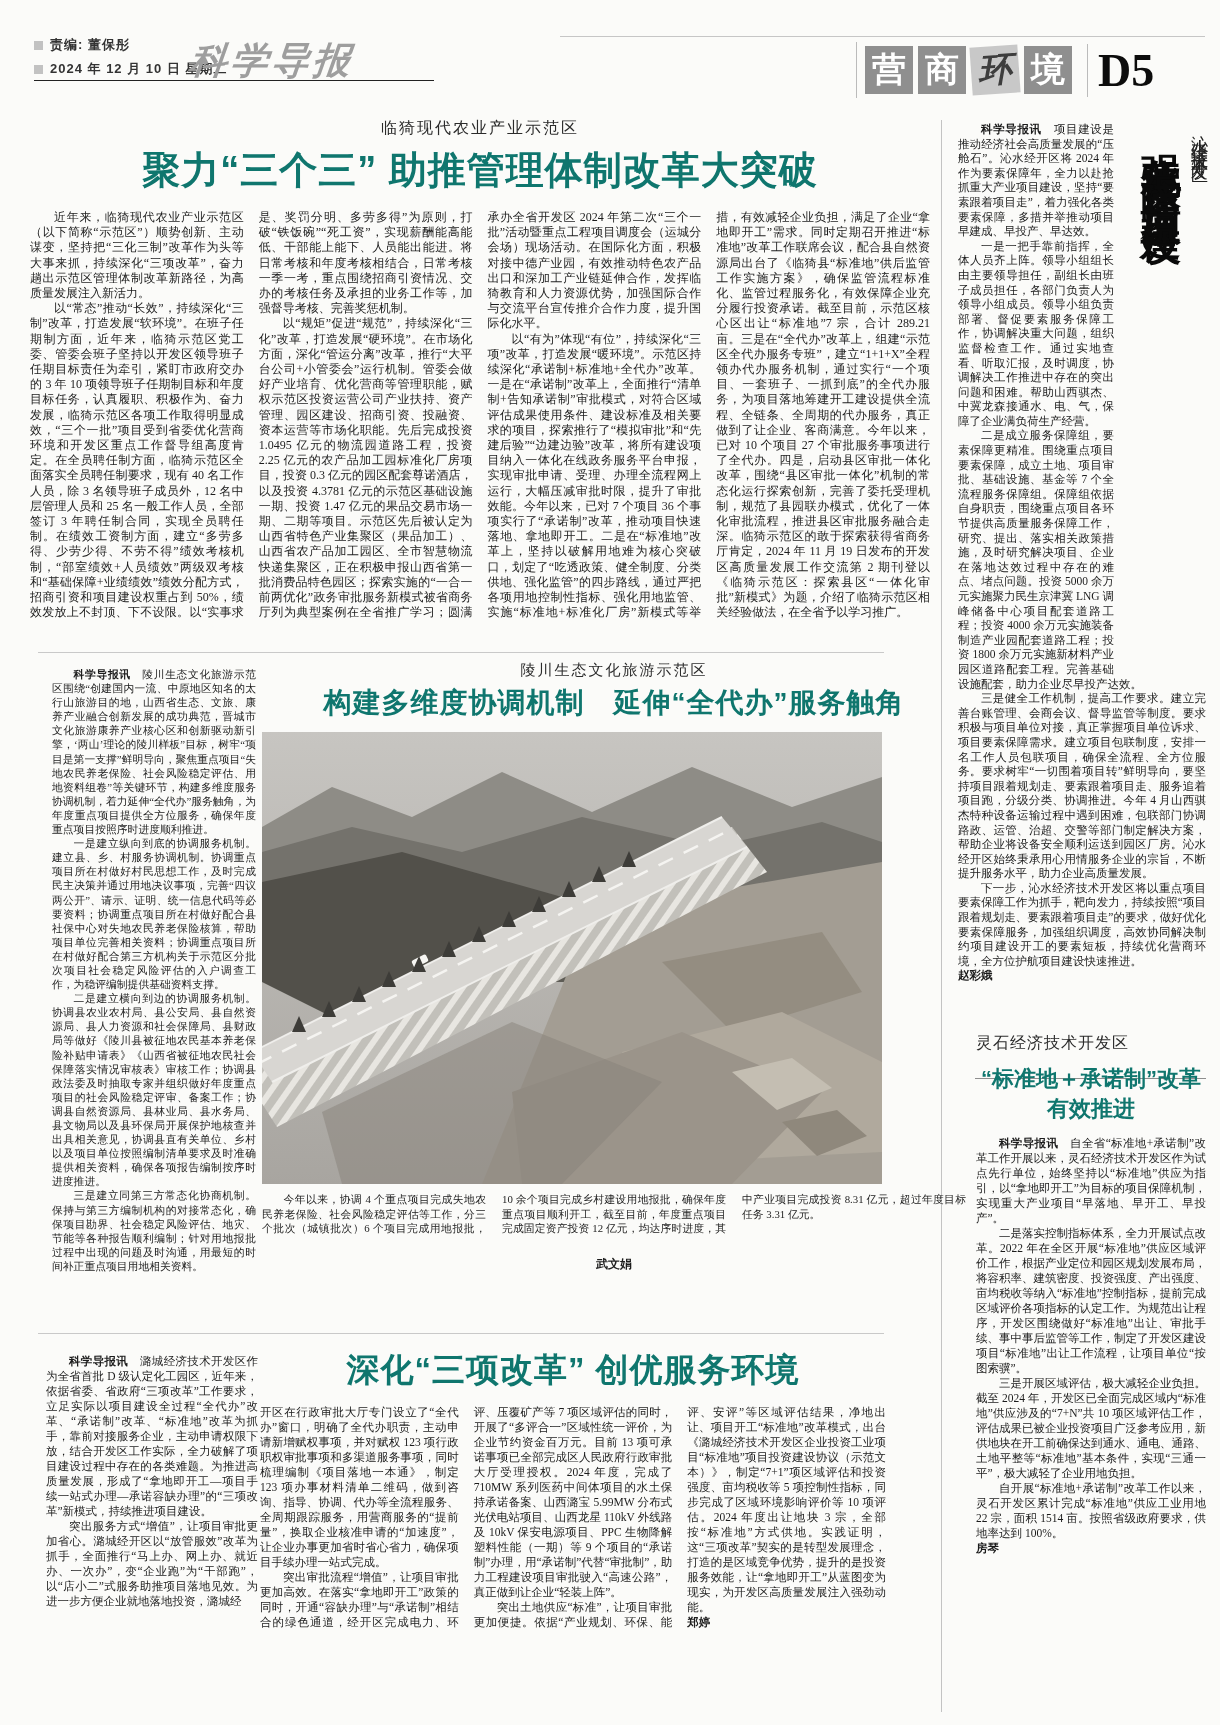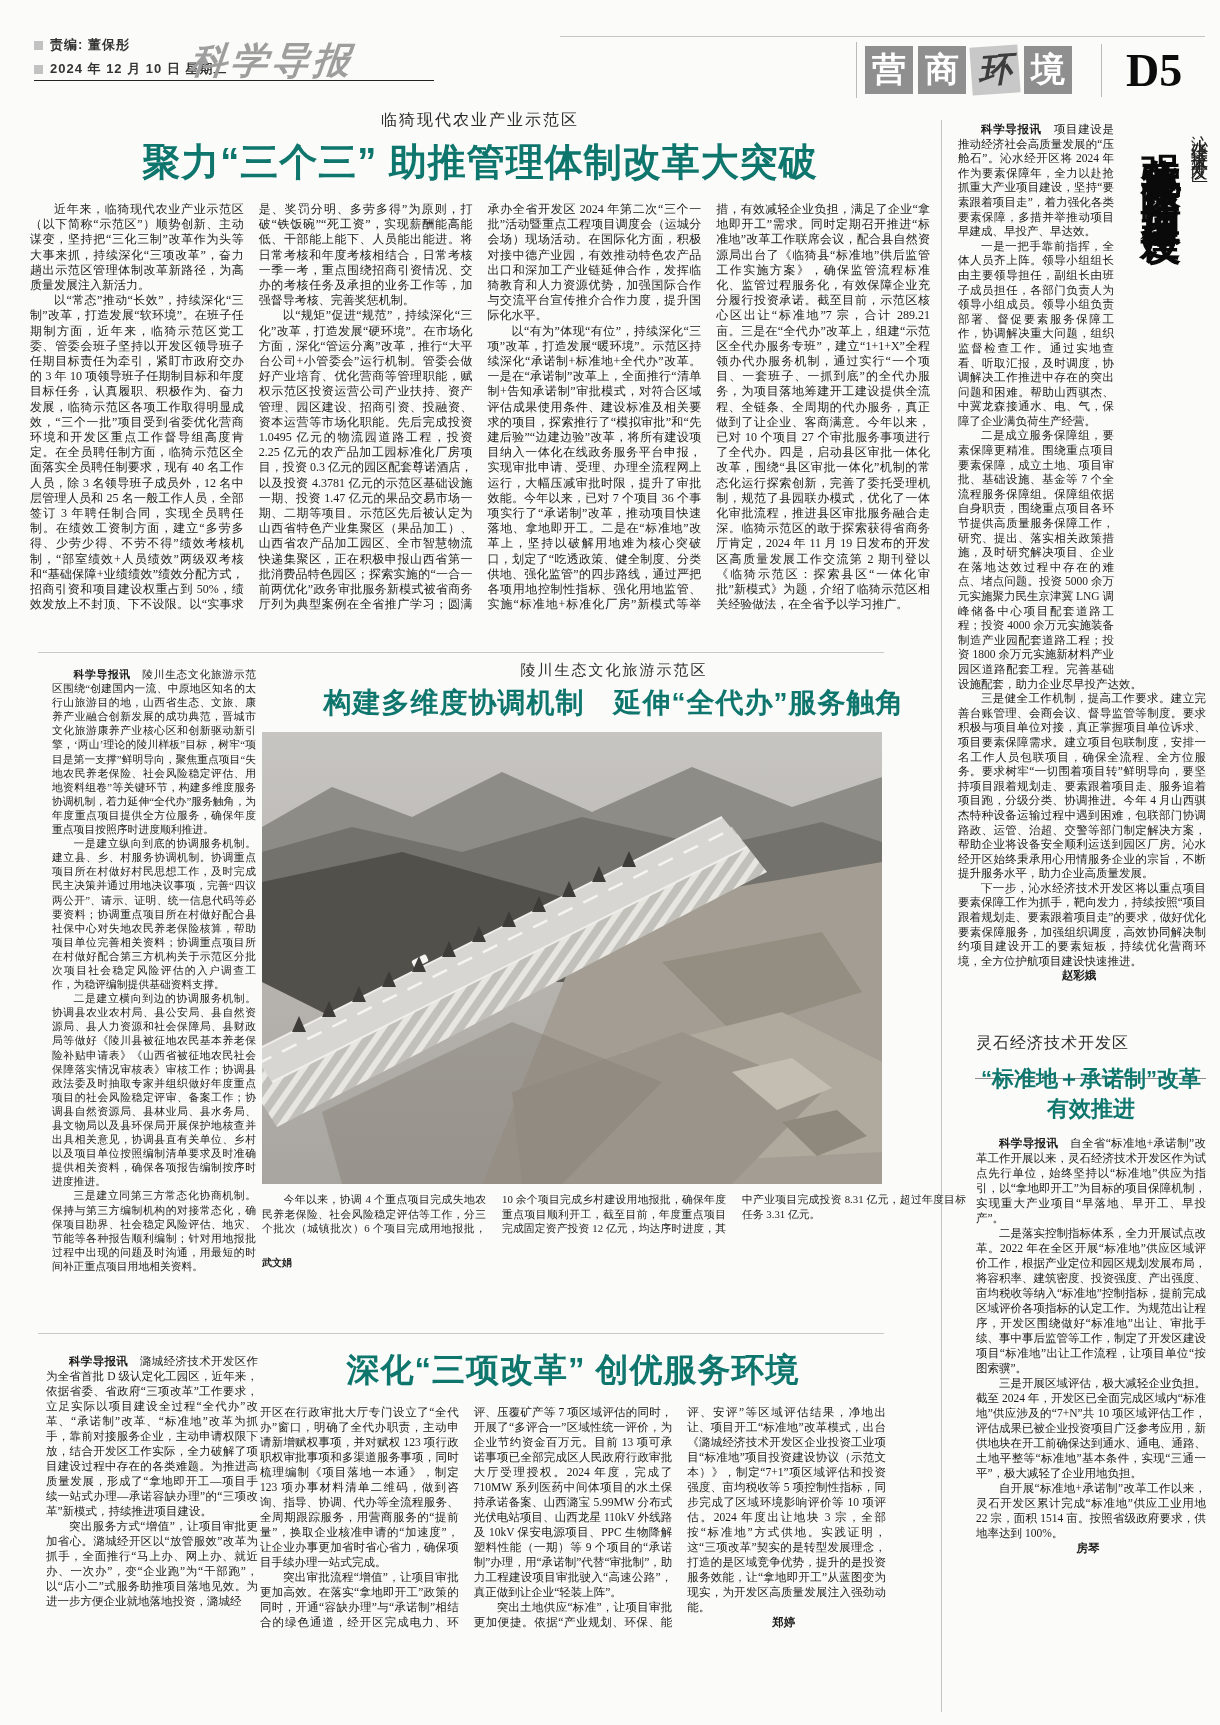--- a/index.html
+++ b/index.html
@@ -12,33 +12,33 @@
   .hdr-left .row{margin-bottom:6px;letter-spacing:1px;}
   .sq{display:inline-block;width:9px;height:9px;background:#c2c2c2;margin-right:7px;vertical-align:middle;}
   .hdr-rule{left:34px;top:80px;width:400px;border-top:1.5px solid #222;}
   .masthead{left:190px;top:36px;width:260px;font-size:37px;color:#9e9e9e;font-weight:700;
             font-style:italic;letter-spacing:4px;transform:skewX(-6deg);}
   .top-line{left:560px;top:36px;width:645px;border-top:1px solid #c6c6c6;}
   .badge{left:856px;top:42px;height:56px;display:flex;align-items:center;border-left:1px solid #bbb;padding-left:8px;}
   .badge .ch{width:48px;height:48px;margin-right:5px;background:#8f8f8f;color:#fff;
              font-size:34px;font-weight:900;display:flex;align-items:center;justify-content:center;}
   .badge .ch.alt{background:#c8c8c8;color:#3d3d3d;font-style:italic;transform:rotate(-4deg);}
-  .badge .pageno{font-size:46px;font-weight:900;color:#0c0c0c;margin-left:24px;padding-left:24px;
+  .badge .pageno{font-size:46px;font-weight:900;color:#0c0c0c;margin-left:10px;padding-left:10px;
                  border-left:1px solid #bbb;font-family:"Liberation Serif",serif;}
   
   .para{margin:0;text-indent:2em;text-align:justify;}
   .lead{font-family:"Liberation Sans","DejaVu Sans",sans-serif;font-weight:700;margin-top:28px;}
-  .byline{display:block;text-align:center;font-weight:700;padding-right:6px;
+  .byline{display:block;text-align:left;font-weight:700;padding-right:6px;
           font-family:"Liberation Sans","DejaVu Sans",sans-serif;}
   .kicker{text-align:center;font-family:"Liberation Sans","DejaVu Sans",sans-serif;
           color:#2b2b2b;letter-spacing:2px;}
   .headline{text-align:center;font-family:"Liberation Sans","DejaVu Sans",sans-serif;
             font-weight:700;color:#0f766e;letter-spacing:1px;}
   
-  .art-linyi{left:30px;top:110px;width:900px;height:528px;}
+  .art-linyi{left:30px;top:118px;width:900px;height:528px;}
   .art-linyi .kicker{font-size:16px;}
   .art-linyi .headline{font-size:38px;margin-top:6px;}
   .art-linyi .cols{margin-top:14px;height:412px;overflow:hidden;
     column-count:4;column-gap:15px;font-size:12px;line-height:15.2px;}
   
   .v-divider{left:941px;top:120px;height:1592px;border-left:1px solid #c3c3c3;}
   
   .art-qinshui{left:958px;top:122px;width:248px;height:948px;font-size:11.5px;line-height:14.6px;}
   .qs-head{float:right;width:92px;height:548px;display:flex;justify-content:flex-end;}
   .qs-headline{writing-mode:vertical-rl;font-family:"Liberation Sans","DejaVu Sans",sans-serif;
@@ -55,21 +55,21 @@
   .art-lingchuan{left:38px;top:652px;width:846px;height:680px;
     border-top:1px solid #c9c9c9;border-bottom:1px solid #c9c9c9;}
   .lc-left{position:absolute;left:14px;top:14px;width:204px;height:650px;overflow:hidden;
            font-size:10.8px;line-height:14.1px;}
   .lc-right{position:absolute;left:224px;top:8px;width:704px;}
   .lc-right .kicker{font-size:15px;}
   .lc-right .headline{font-size:28px;margin-top:4px;}
   .lc-photo{margin-top:10px;width:620px;height:452px;display:block;}
   .lc-caption{margin-top:8px;height:62px;overflow:hidden;column-count:3;column-gap:16px;
               font-size:10.8px;line-height:14.5px;}
-  .lc-byline{text-align:left;font-weight:700;font-size:10px;margin-top:2px;
+  .lc-byline{text-align:center;font-weight:700;font-size:12px;margin-top:2px;
              font-family:"Liberation Sans","DejaVu Sans",sans-serif;}
   
   .art-lucheng{left:30px;top:1344px;width:856px;height:374px;}
   .luc-intro{position:absolute;left:16px;top:10px;width:212px;height:360px;overflow:hidden;
              font-size:11.5px;line-height:15px;}
   .luc-right{position:absolute;left:230px;top:0;width:626px;}
   .luc-right .kicker{font-size:15px;}
   .luc-right .headline{font-size:33px;margin-top:4px;}
   .luc-right .cols{margin-top:12px;height:272px;overflow:hidden;column-count:3;column-gap:15px;
                    font-size:11.5px;line-height:15px;}

